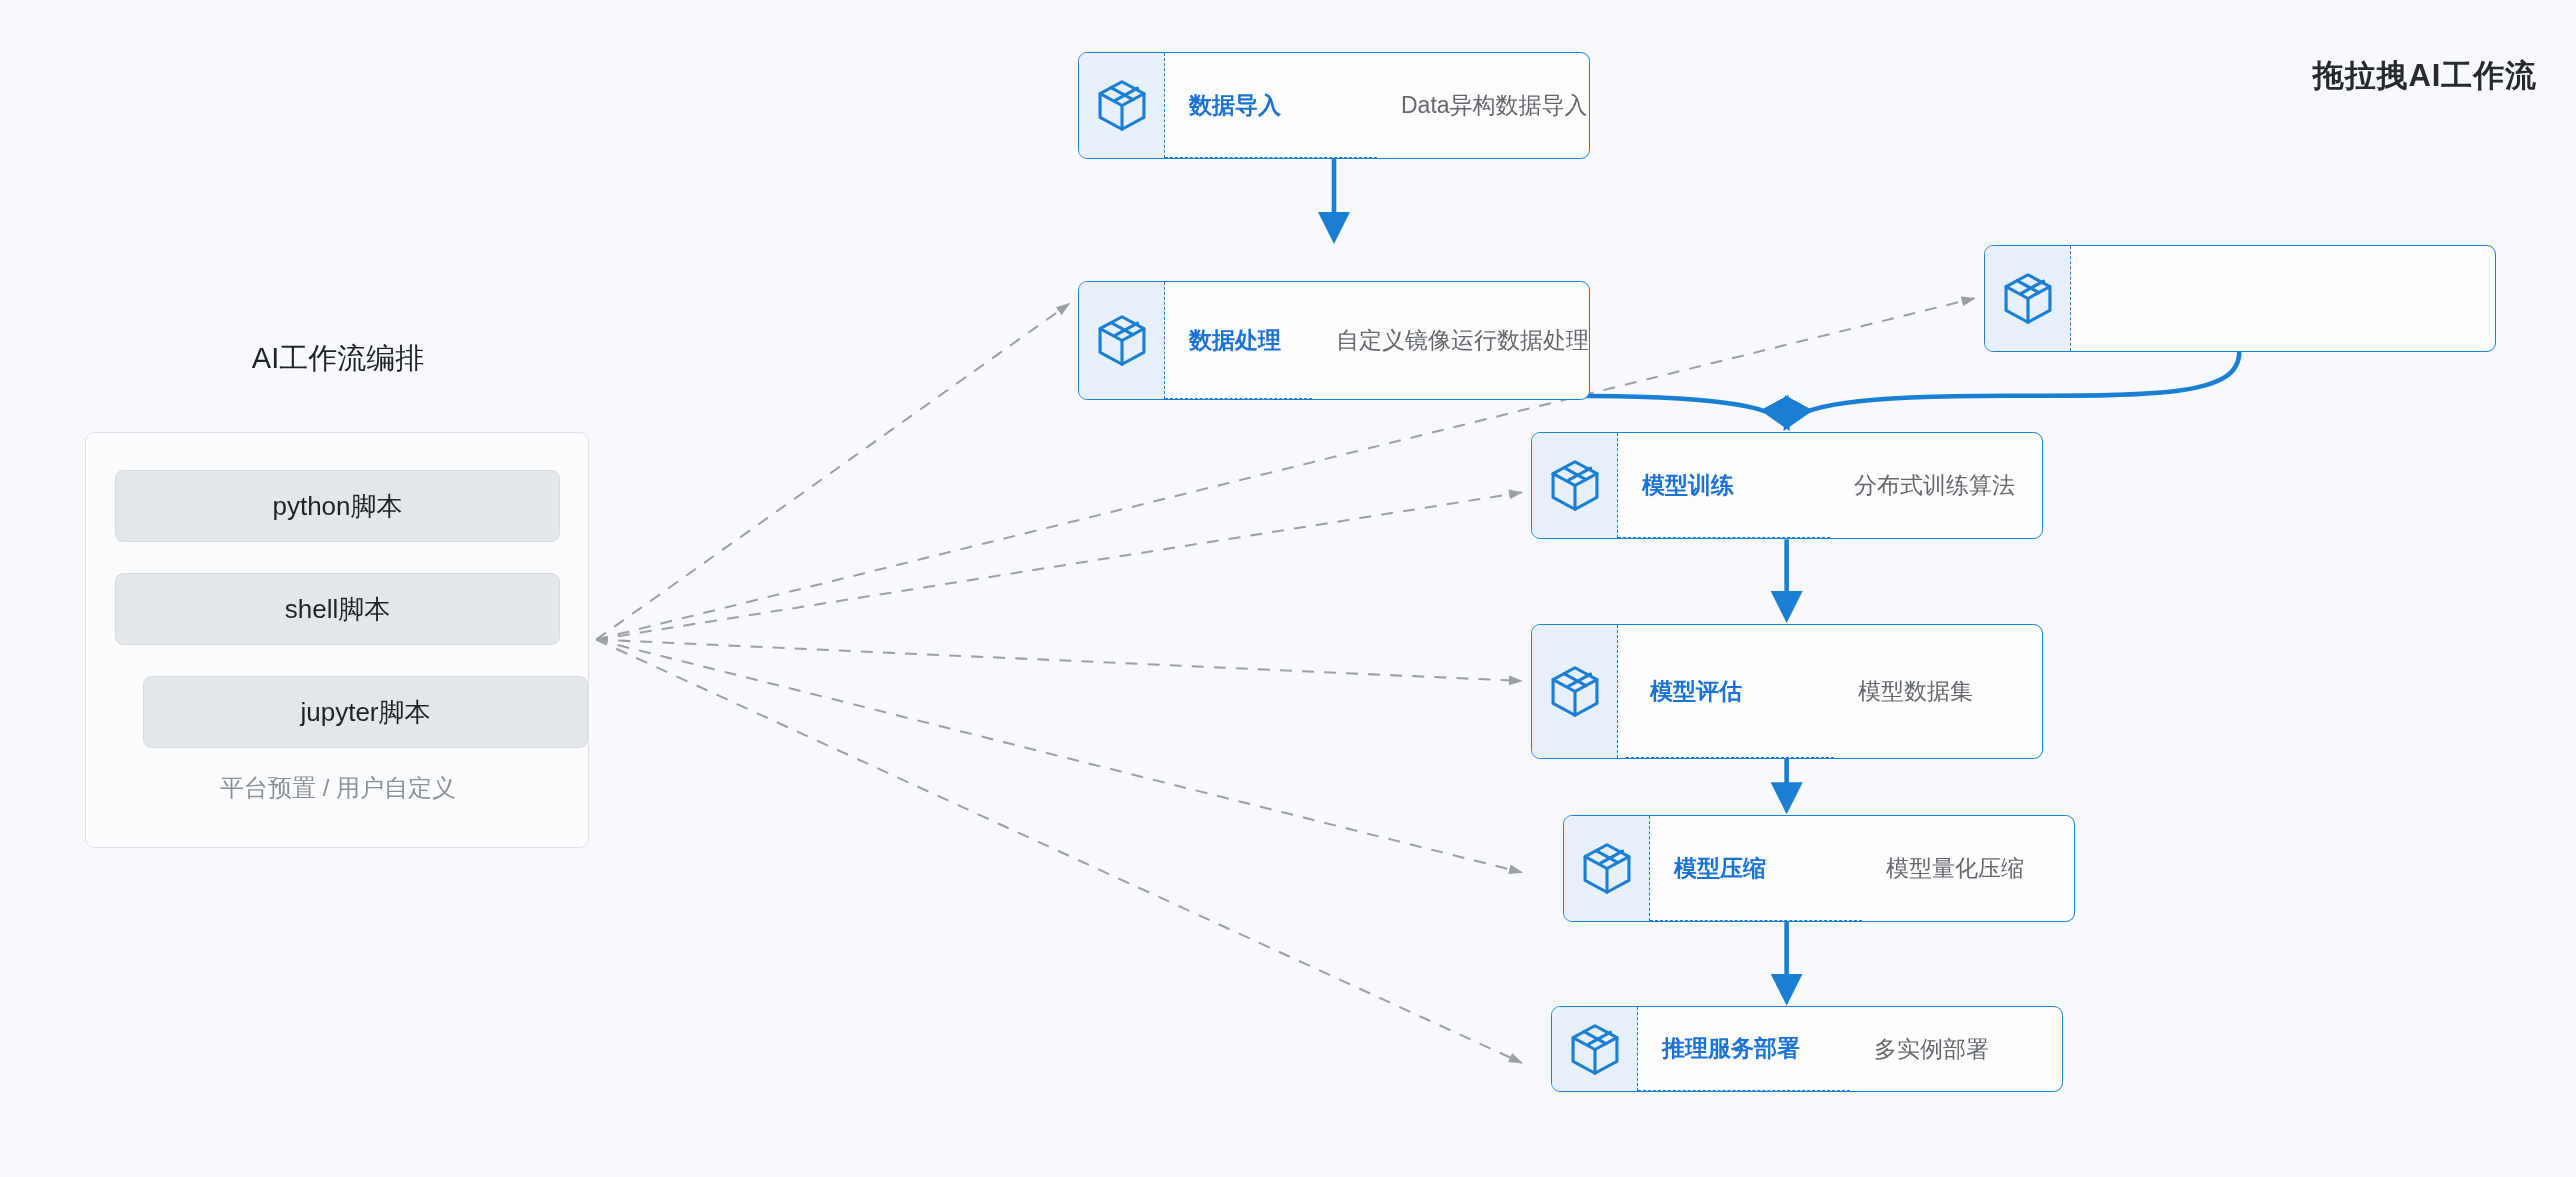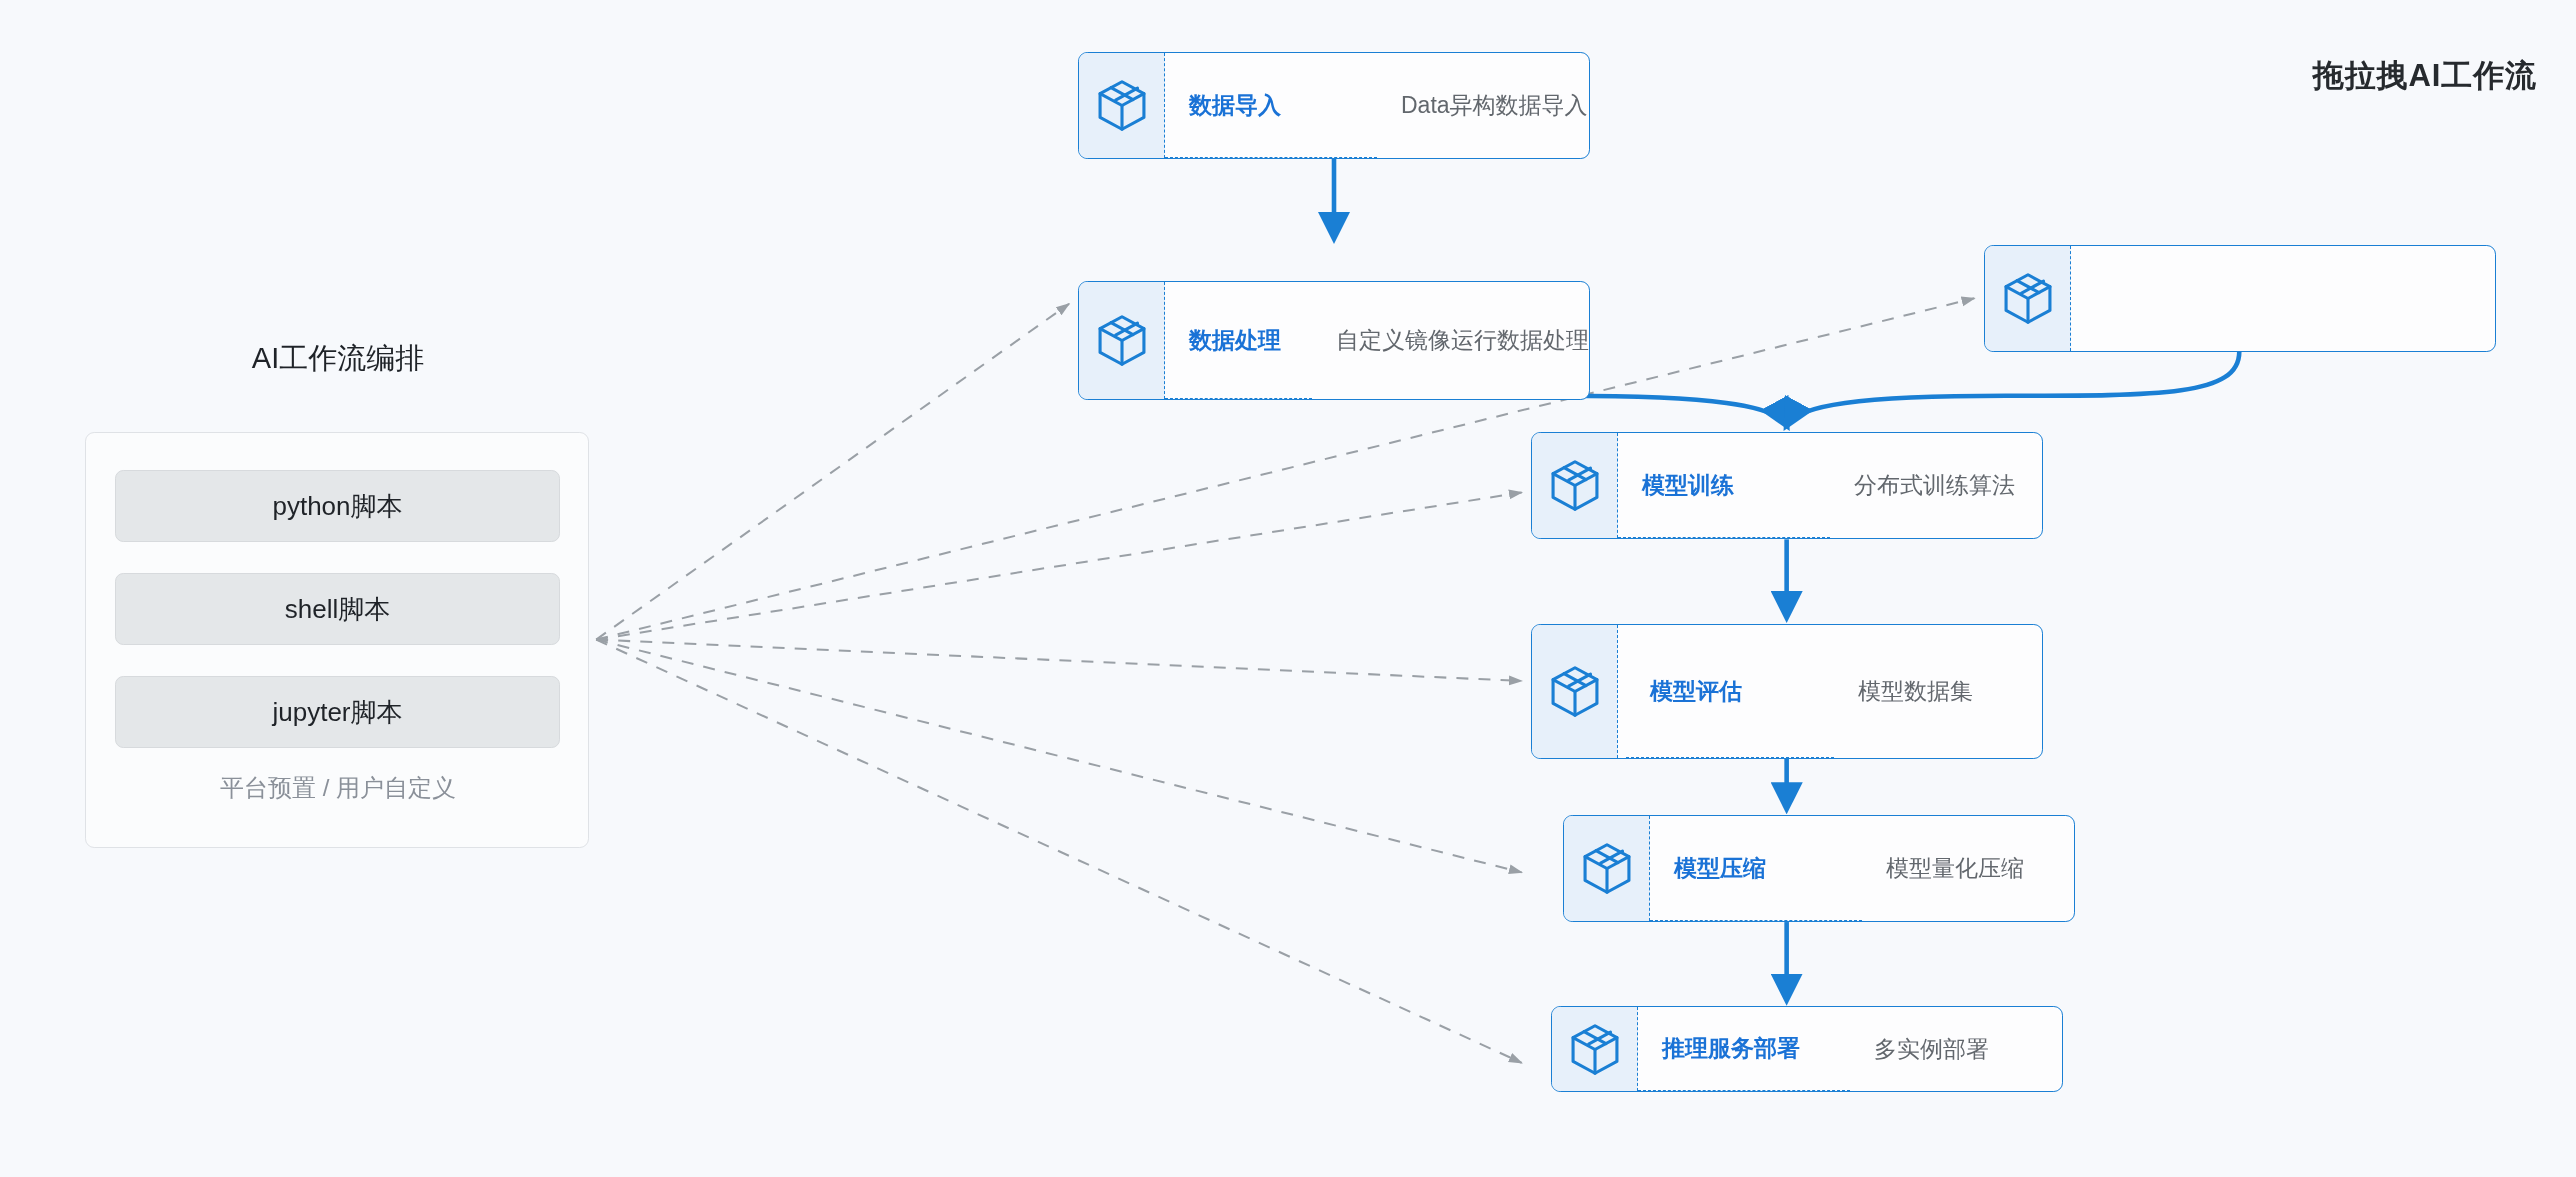--- a/index.html
+++ b/index.html
@@ -60,21 +60,21 @@
     border-radius: 8.3px;
     box-sizing: border-box;
     display: flex;
     align-items: center;
     justify-content: center;
     font-size: 26px;
     color: #1f2328;
   }
   .palette-card.c0 { top: 37px; }
   .palette-card.c1 { top: 140px; }
-  .palette-card.c2 { top: 243px; }
+  .palette-card.c2 { top: 243px; margin-left: 28px; }
   #palette-footnote {
     position: absolute;
     left: 0;
     top: 339px;
     width: 504px;
     text-align: center;
     font-size: 24px;
     color: #8a9099;
   }
 

